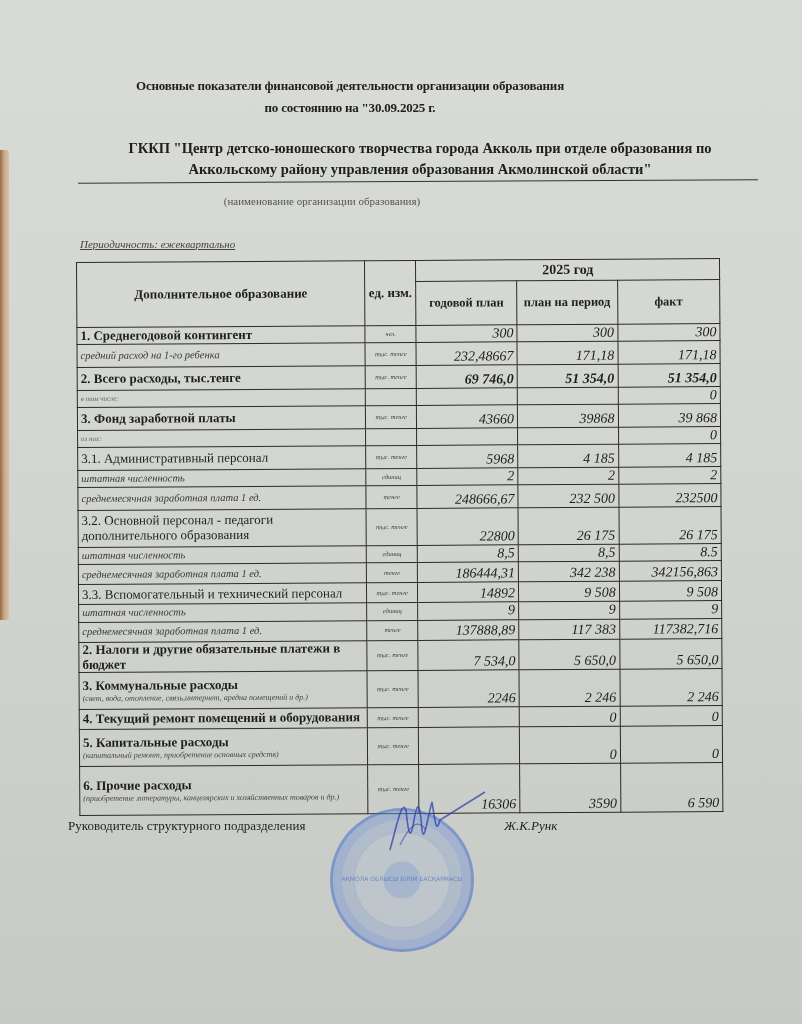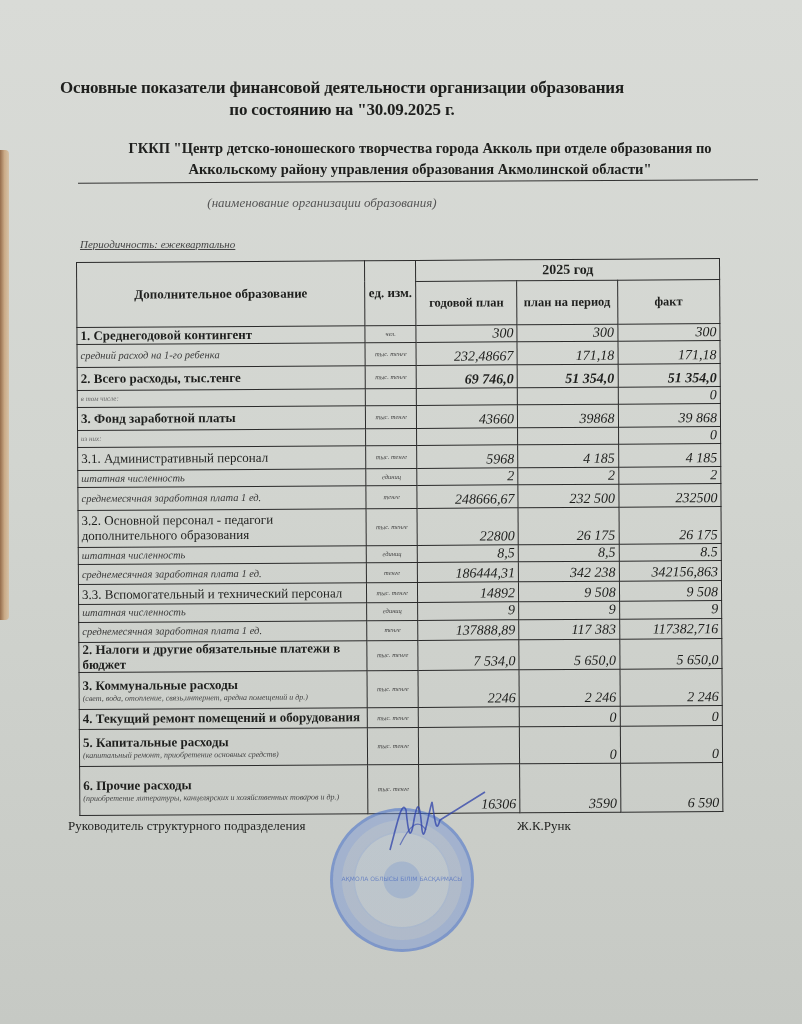--- a/index.html
+++ b/index.html
@@ -6,27 +6,27 @@
   body {
     width: 802px; height: 1024px; overflow: hidden; position: relative;
     background: linear-gradient(180deg, #d9dbd7 0%, #d2d5d0 45%, #c6c9c4 100%);
     font-family: "Liberation Serif", serif; color: #1e1f1d;
   }
   .wood {
     position: absolute; left: 0; top: 150px; width: 9px; height: 470px;
     background: linear-gradient(90deg, #8a5a34 0%, #c9a37a 50%, #d6bfa0 100%);
     border-radius: 0 4px 4px 0; opacity: .85;
   }
-  .title { position: absolute; left: 4px; width: 676px; text-align: center; font-weight: bold; font-size: 17px; letter-spacing: -0.2px; }
+  .title { position: absolute; left: 12px; width: 676px; text-align: center; font-weight: bold; font-size: 13px; letter-spacing: -0.2px; }
   .t1 { top: 78px; }
   .t2 { top: 100px; }
   .org1 { position: absolute; top: 140px; left: 60px; width: 720px; text-align: center; font-weight: bold; font-size: 14.5px; }
   .org2 { position: absolute; top: 161px; left: 60px; width: 720px; text-align: center; font-weight: bold; font-size: 14.5px; }
   .rule { position: absolute; top: 181px; left: 78px; width: 680px; border-top: 1.3px solid #333; transform: rotate(-0.3deg); }
-  .rule-cap { position: absolute; top: 195px; left: 0; width: 644px; text-align: center; font-size: 13px; font-style: italic; color: #555; }
+  .rule-cap { position: absolute; top: 195px; left: 0; width: 644px; text-align: center; font-size: 11px; color: #555; }
   .period { position: absolute; top: 238px; left: 80px; font-size: 11px; font-style: italic; text-decoration: underline; color: #444; }
 
   table.fin {
     position: absolute; left: 76px; top: 262px; width: 644px;
     border-collapse: collapse; transform: rotate(-0.35deg); transform-origin: left top;
     font-size: 13px;
   }
   table.fin td, table.fin th { border: 1px solid #2b2b2b; padding: 0 3px; line-height: 1.15; }
   th { font-weight: bold; font-size: 13px; text-align: center; }
   .c-name { width: 350px; }
@@ -41,21 +41,21 @@
   tr.tiny .c-name { font-style: italic; font-size: 7px; color: #666; }
   tr.norm .c-name { font-size: 13px; }
   .note { display: block; font-style: italic; font-weight: normal; font-size: 8px; color: #444; }
   tr.h18 td { height: 16px; }
   tr.h20 td { height: 19px; }
   tr.h24 td { height: 22px; }
   tr.h40 td { height: 36px; }
   tr.h52 td { height: 48px; }
 
   .sign { position: absolute; top: 818px; left: 68px; font-size: 13px; }
-  .signer { position: absolute; top: 818px; left: 517px; font-size: 13px; }
+  .signer { position: absolute; top: 818px; left: 504px; font-size: 13px; font-style: italic; }
   .stamp {
     position: absolute; left: 330px; top: 808px; width: 138px; height: 138px; border-radius: 50%;
     border: 3px solid rgba(70,110,200,.55);
     box-shadow: inset 0 0 0 9px rgba(120,150,215,.25), inset 0 0 0 22px rgba(90,125,210,.18);
     background: radial-gradient(circle, rgba(100,140,215,.35) 0 18px, rgba(140,170,225,.18) 19px 48px, rgba(150,175,225,.1) 49px);
   }
   .stamp-text { position: absolute; inset: 8px; border-radius: 50%; font-size: 6px; color: rgba(60,95,190,.6); text-align: center; line-height: 120px; font-family: "DejaVu Sans", sans-serif; }
   .sig { position: absolute; left: 380px; top: 790px; }
 </style>
 </head>

